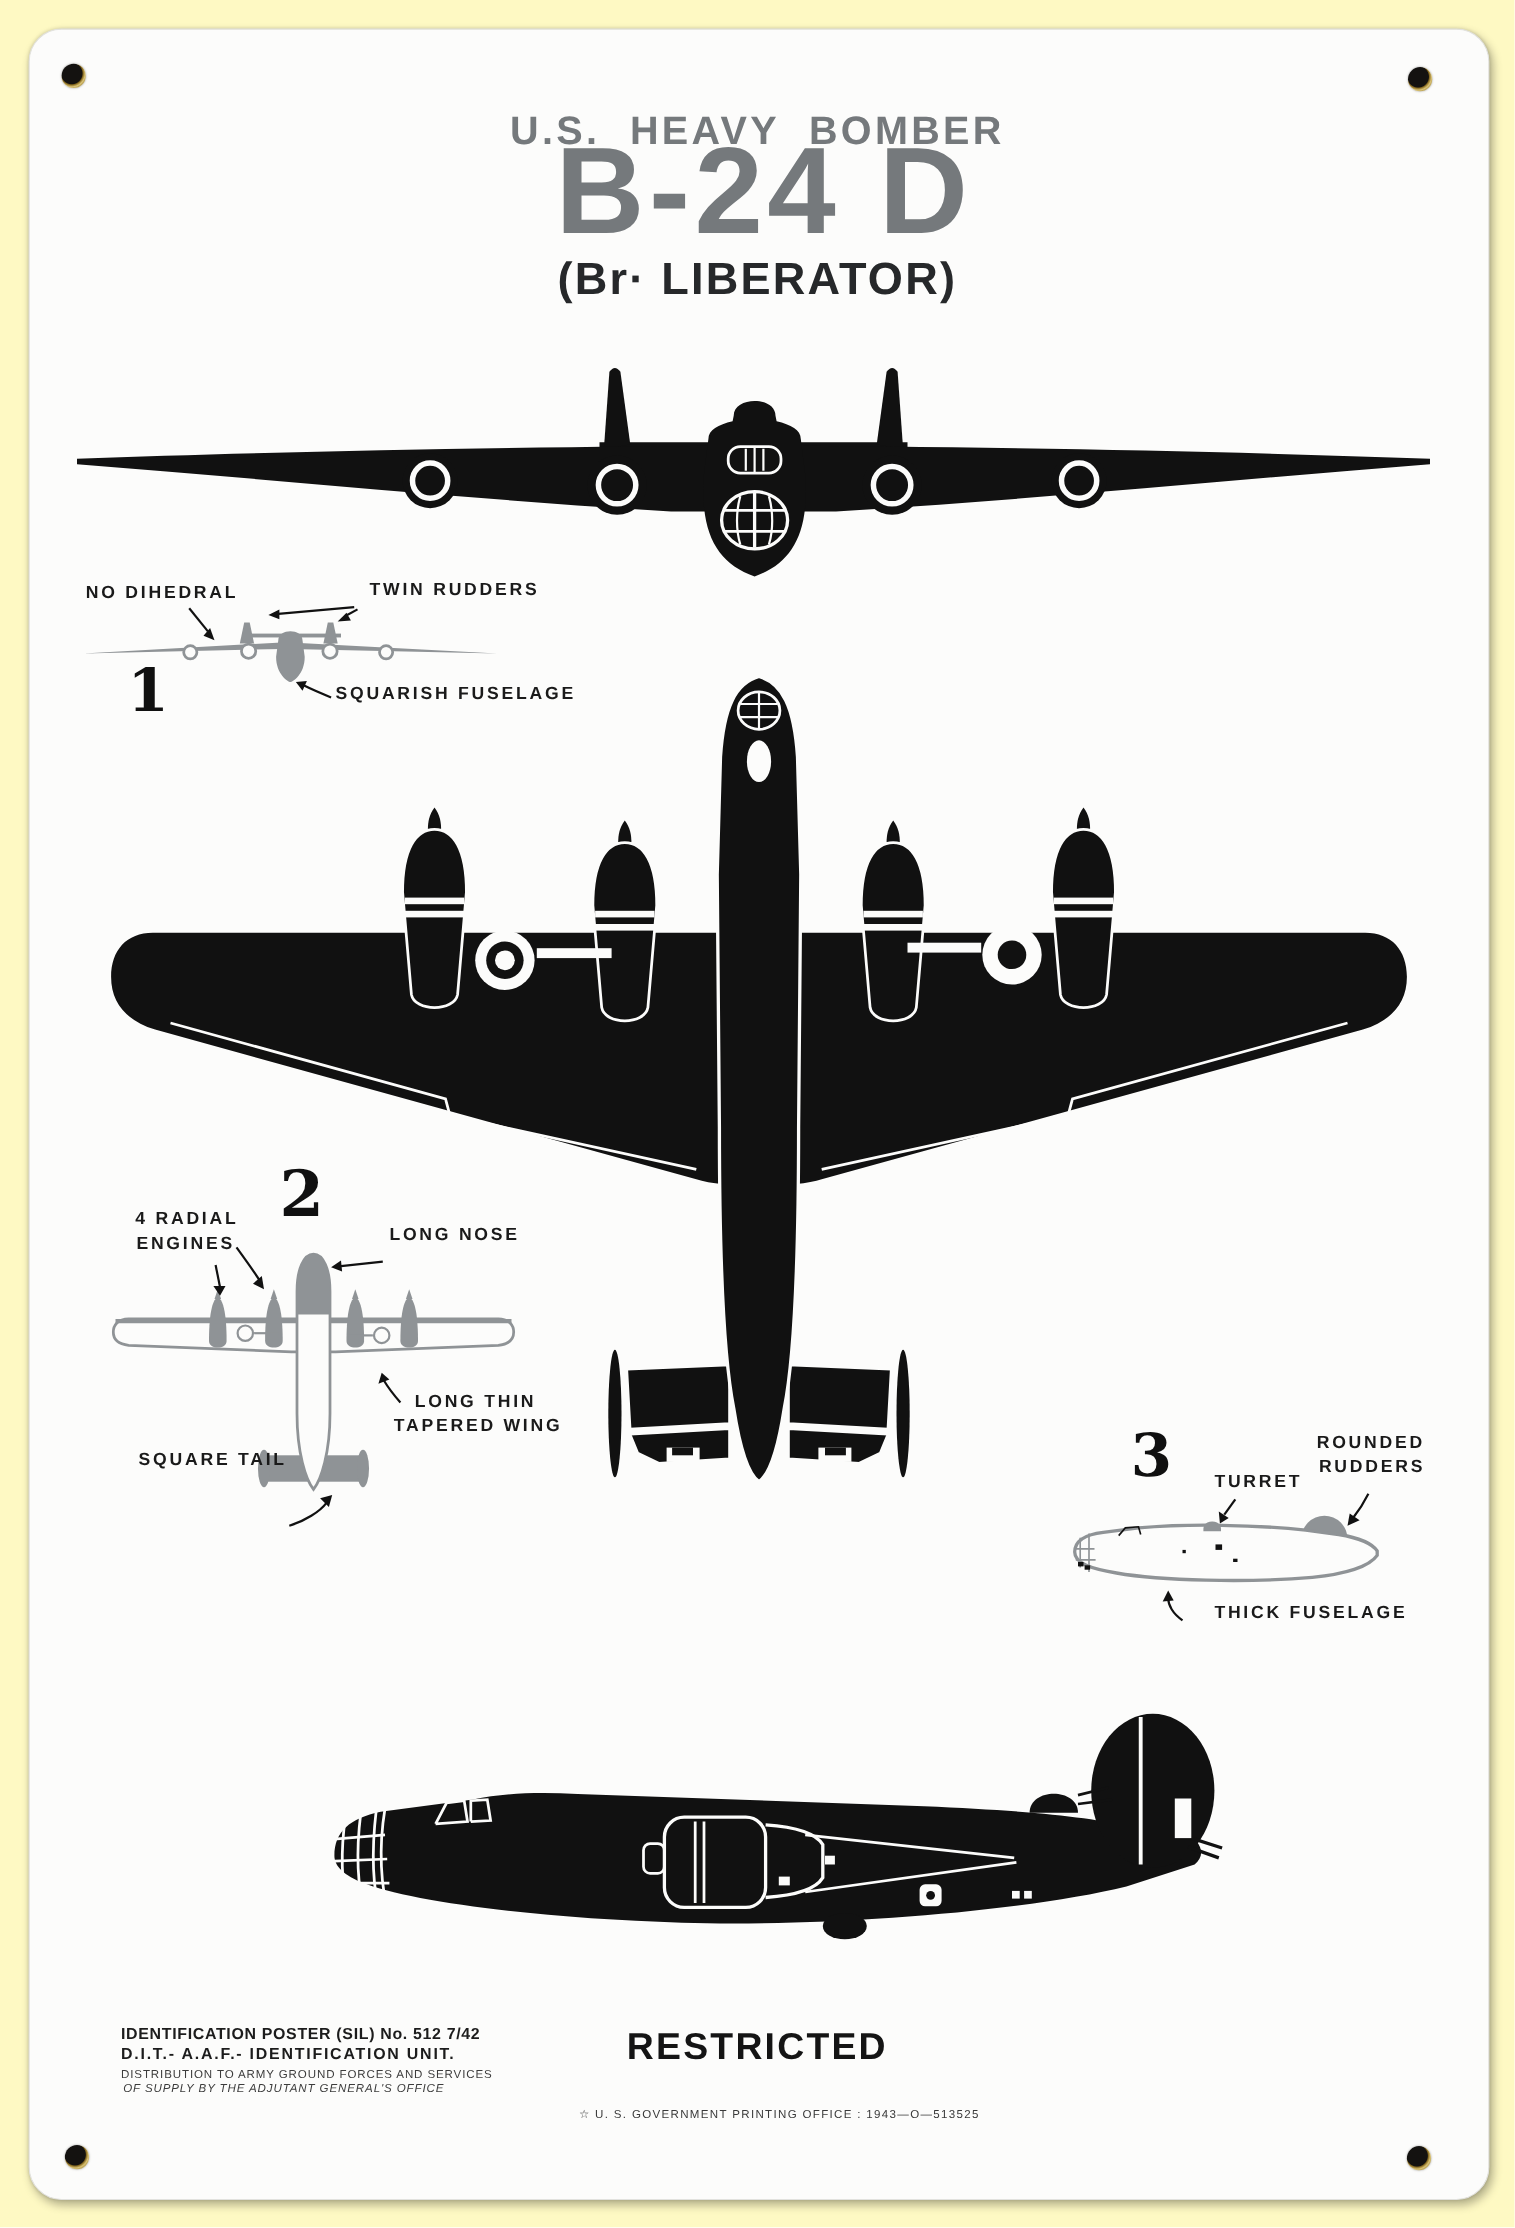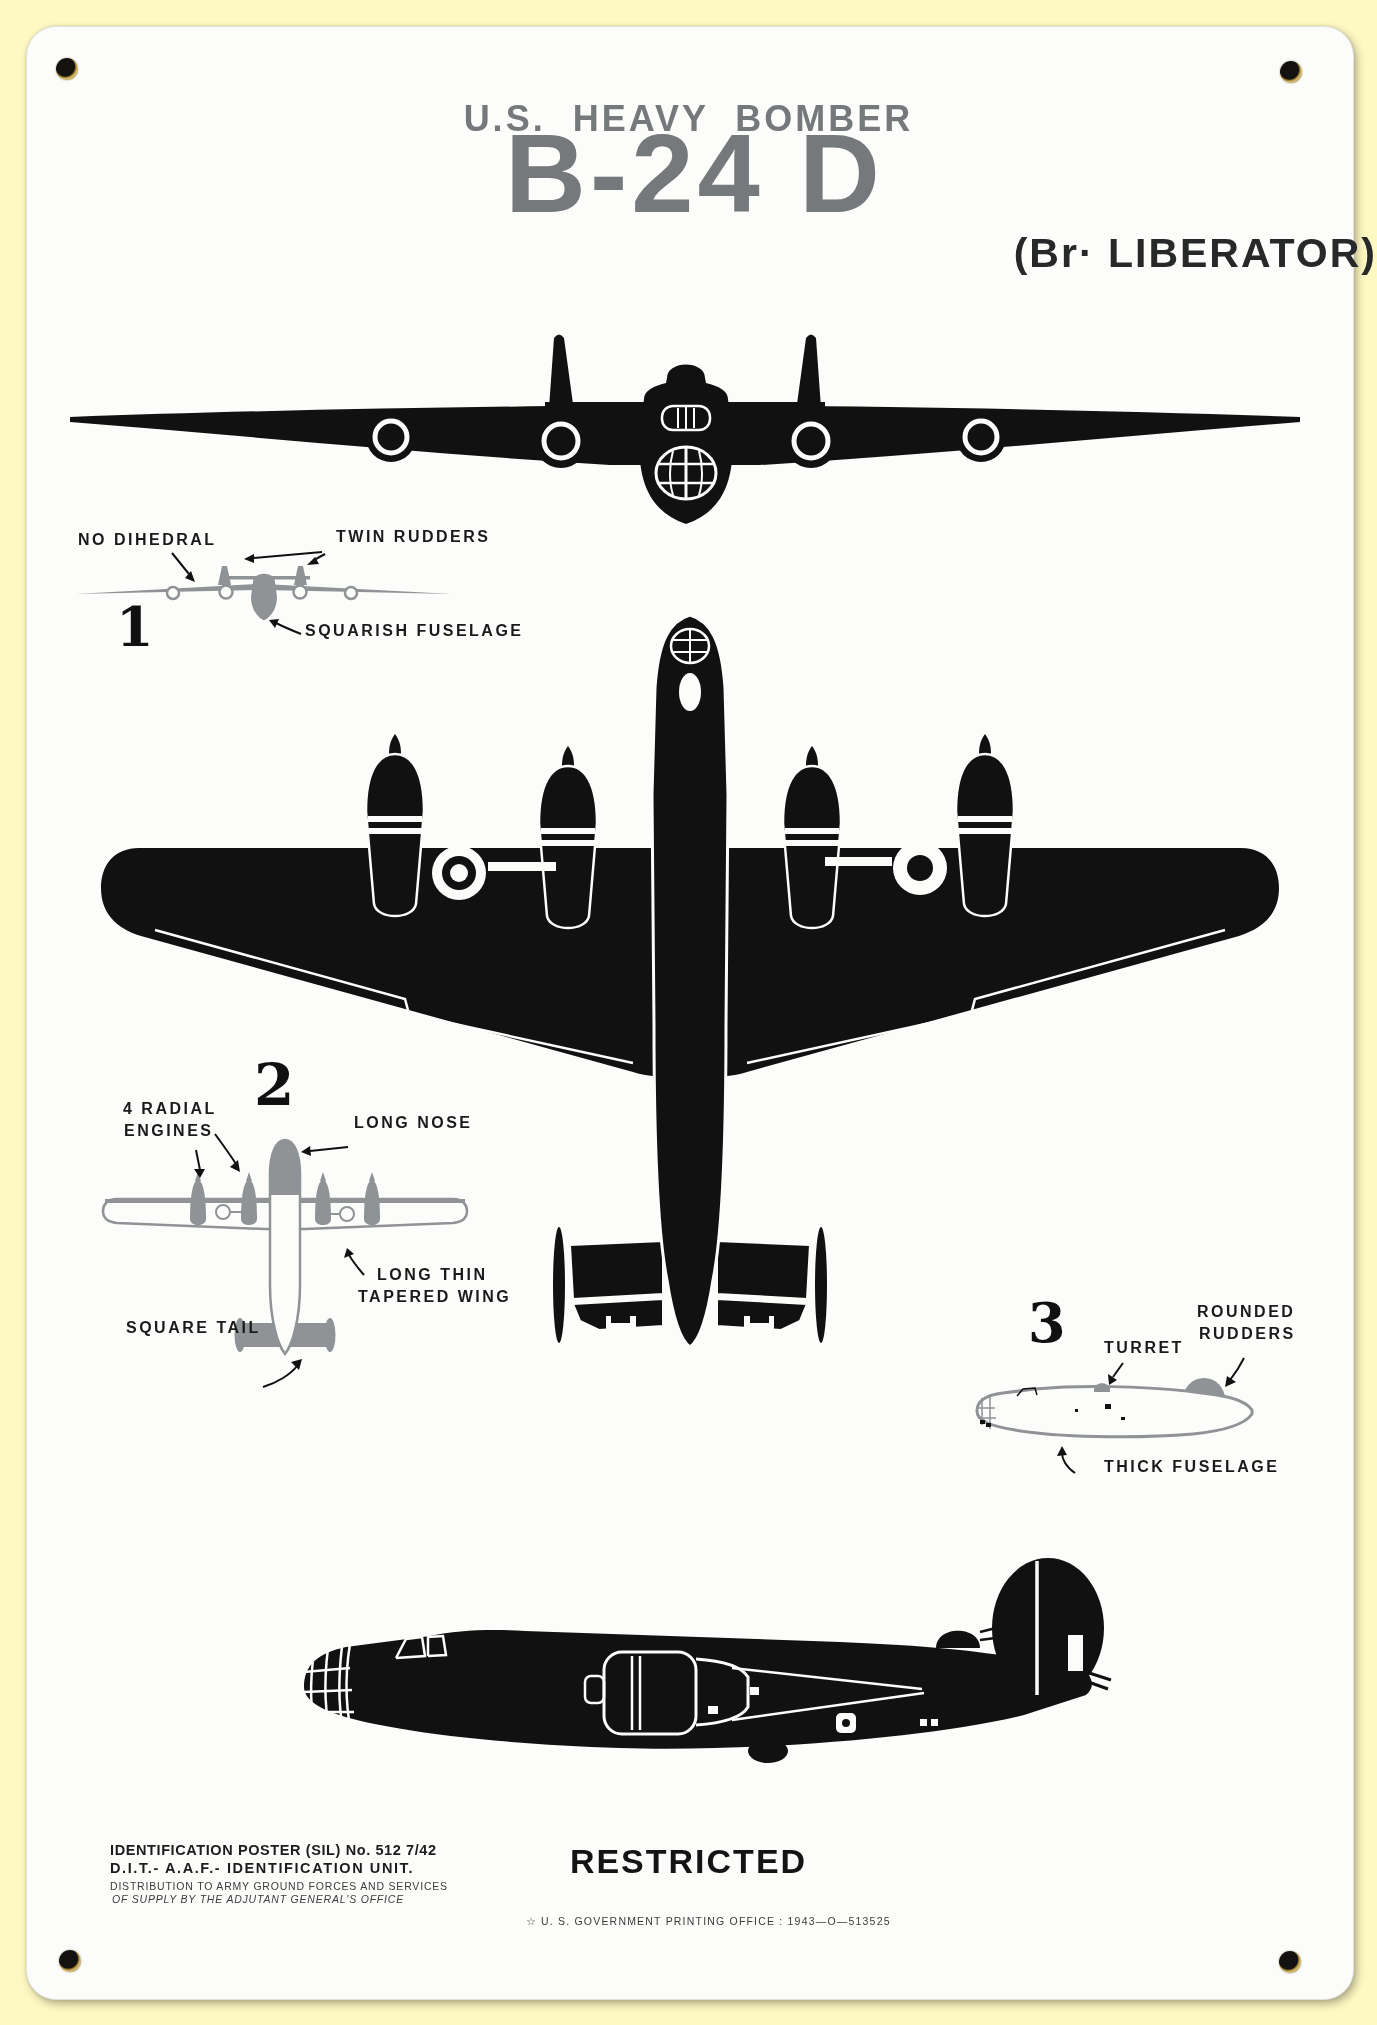--- a/index.html
+++ b/index.html
@@ -9,21 +9,21 @@
         border-radius:30px;border:1px solid #e2e2de;
         box-shadow:3px 4px 9px rgba(0,0,0,.30), 0 0 3px rgba(0,0,0,.12);}
   .grommet{position:absolute;width:22px;height:22px;border-radius:50%;
         background:radial-gradient(circle at 42% 40%, #141210 0 51%, #86691f 56%, #d9c275 66%,
                    #a88f42 78%, #efe5bd 88%, #96803a 100%);
         box-shadow:0 0 2px rgba(0,0,0,.4);}
   .abs{position:absolute;}
   .ctr{left:0;right:0;text-align:center;}
   .kicker{top:98px;font-size:36px;font-weight:700;letter-spacing:3px;word-spacing:14px;color:#75797c;}
   .title{top:118px;font-size:112px;line-height:1;font-weight:700;letter-spacing:4px;color:#75797c;padding-left:12px;}
-  .subtitle{top:230px;font-size:41px;font-weight:700;letter-spacing:2px;color:#26282a;text-align:right;}
+  .subtitle{top:230px;font-size:41px;font-weight:700;letter-spacing:2px;color:#26282a;}
   .recog{left:75px;top:463px;font-size:29px;font-weight:700;letter-spacing:-0.5px;color:#141414;}
   .lbl{position:absolute;font-size:16px;font-weight:700;letter-spacing:2.5px;color:#1a1a1a;white-space:nowrap;}
   .bignum{position:absolute;font-family:"DejaVu Serif",serif;font-weight:700;color:#101010;line-height:1;}
   .restricted{top:1842px;font-size:34px;font-weight:700;letter-spacing:2px;color:#141414;}
   .printline{top:1915px;font-size:10.5px;letter-spacing:1.2px;color:#3a3a3a;padding-left:40px;}
   #footerblock{left:110px;top:1842px;width:296px;text-align:center;color:#1c1c1c;}
   #footerblock .f1{font-size:14.5px;font-weight:700;letter-spacing:0.6px;white-space:nowrap;}
   #footerblock .f2{font-size:14.5px;font-weight:700;letter-spacing:1.6px;white-space:nowrap;margin-top:2px;}
   #footerblock .f3{font-size:10.5px;letter-spacing:0.8px;white-space:nowrap;margin-top:4px;color:#3c3c3c;text-align:center;}
   #footerblock .f4{font-size:10.5px;letter-spacing:0.8px;white-space:nowrap;margin-top:1px;color:#3c3c3c;font-style:italic;}

